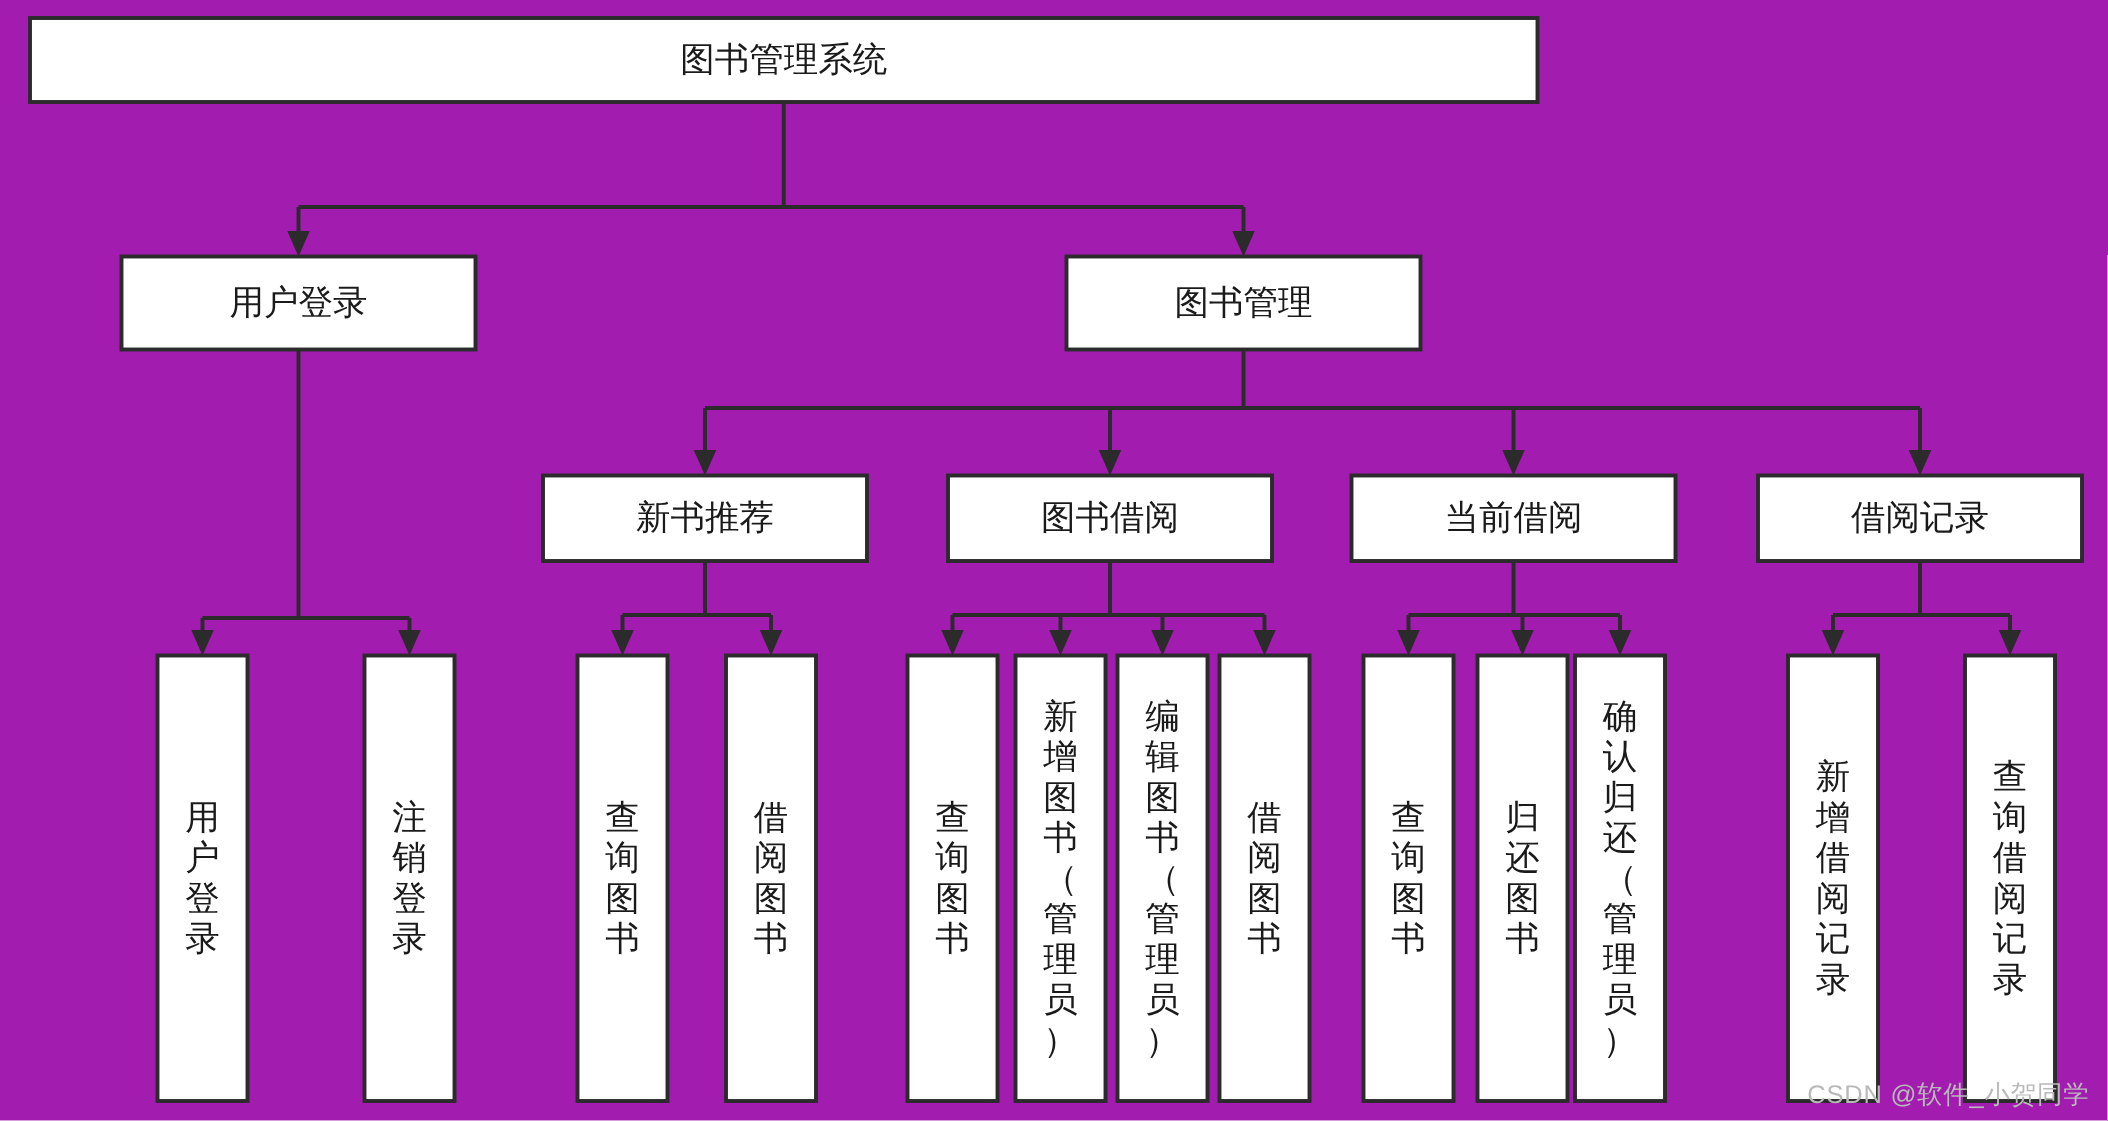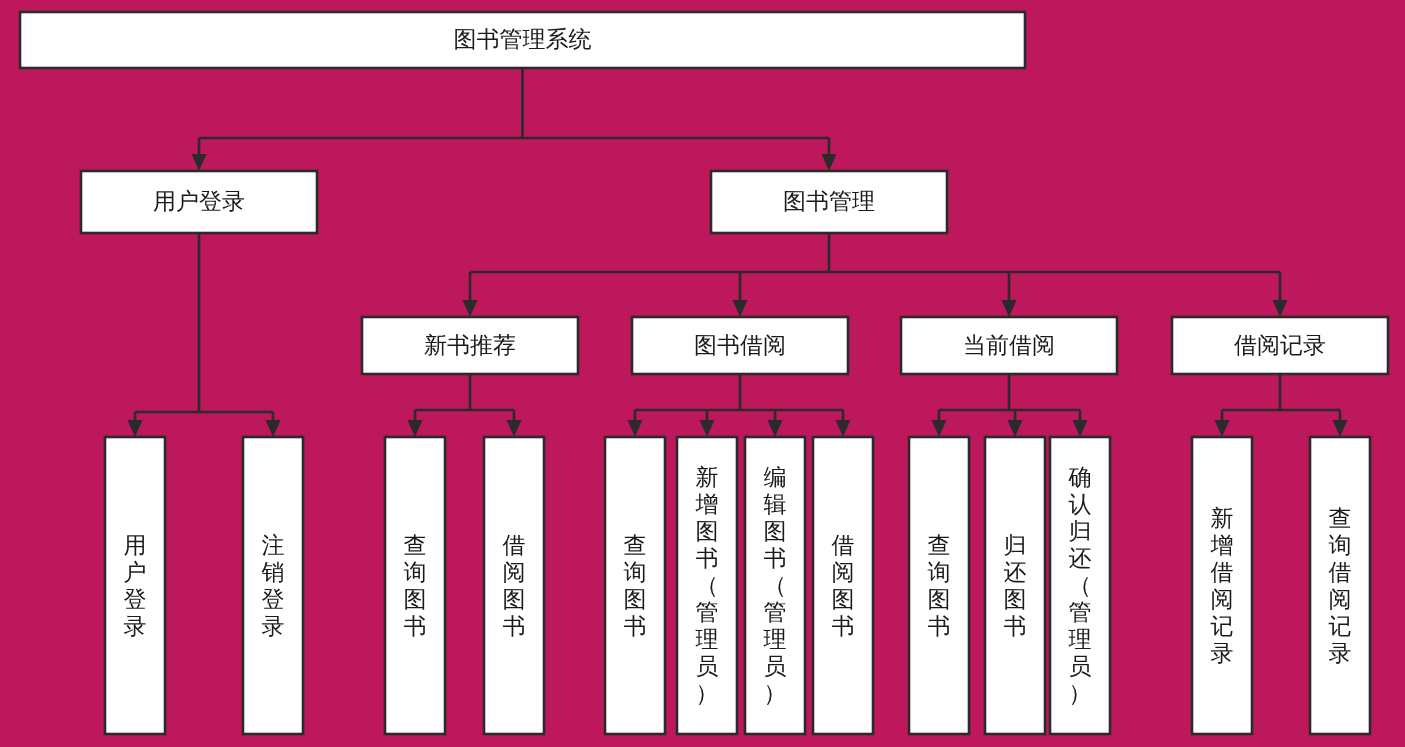--- a/index.html
+++ b/index.html
@@ -7,21 +7,21 @@
     padding: 0;
     background: #ffffff;
   }
   body {
     font-family: "Liberation Sans", "DejaVu Sans", sans-serif;
   }
   #diagram-root {
     position: relative;
     width: 1405px;
     height: 747px;
-    background: #be185d;
+    background: #a21caf;
     overflow: hidden;
   }
   svg#flow-svg {
     position: absolute;
     left: 0;
     top: 0;
     width: 1405px;
     height: 747px;
     display: block;
   }
@@ -200,13 +200,14 @@
         <g>
           <rect x="1192" y="437" width="60" height="297" class="node-rect"></rect>
           <text x="1222" y="525.56" class="node-label-vertical"><tspan x="1222" dy="0">新</tspan><tspan x="1222" dy="27">增</tspan><tspan x="1222" dy="27">借</tspan><tspan x="1222" dy="27">阅</tspan><tspan x="1222" dy="27">记</tspan><tspan x="1222" dy="27">录</tspan></text>
         </g>
         <g>
           <rect x="1310" y="437" width="60" height="297" class="node-rect"></rect>
           <text x="1340" y="525.56" class="node-label-vertical"><tspan x="1340" dy="0">查</tspan><tspan x="1340" dy="27">询</tspan><tspan x="1340" dy="27">借</tspan><tspan x="1340" dy="27">阅</tspan><tspan x="1340" dy="27">记</tspan><tspan x="1340" dy="27">录</tspan></text>
         </g>
       </g>
   </svg>
+  <div class="watermark">CSDN @软件_小贺同学</div>
 </div>
 
 </body></html>

